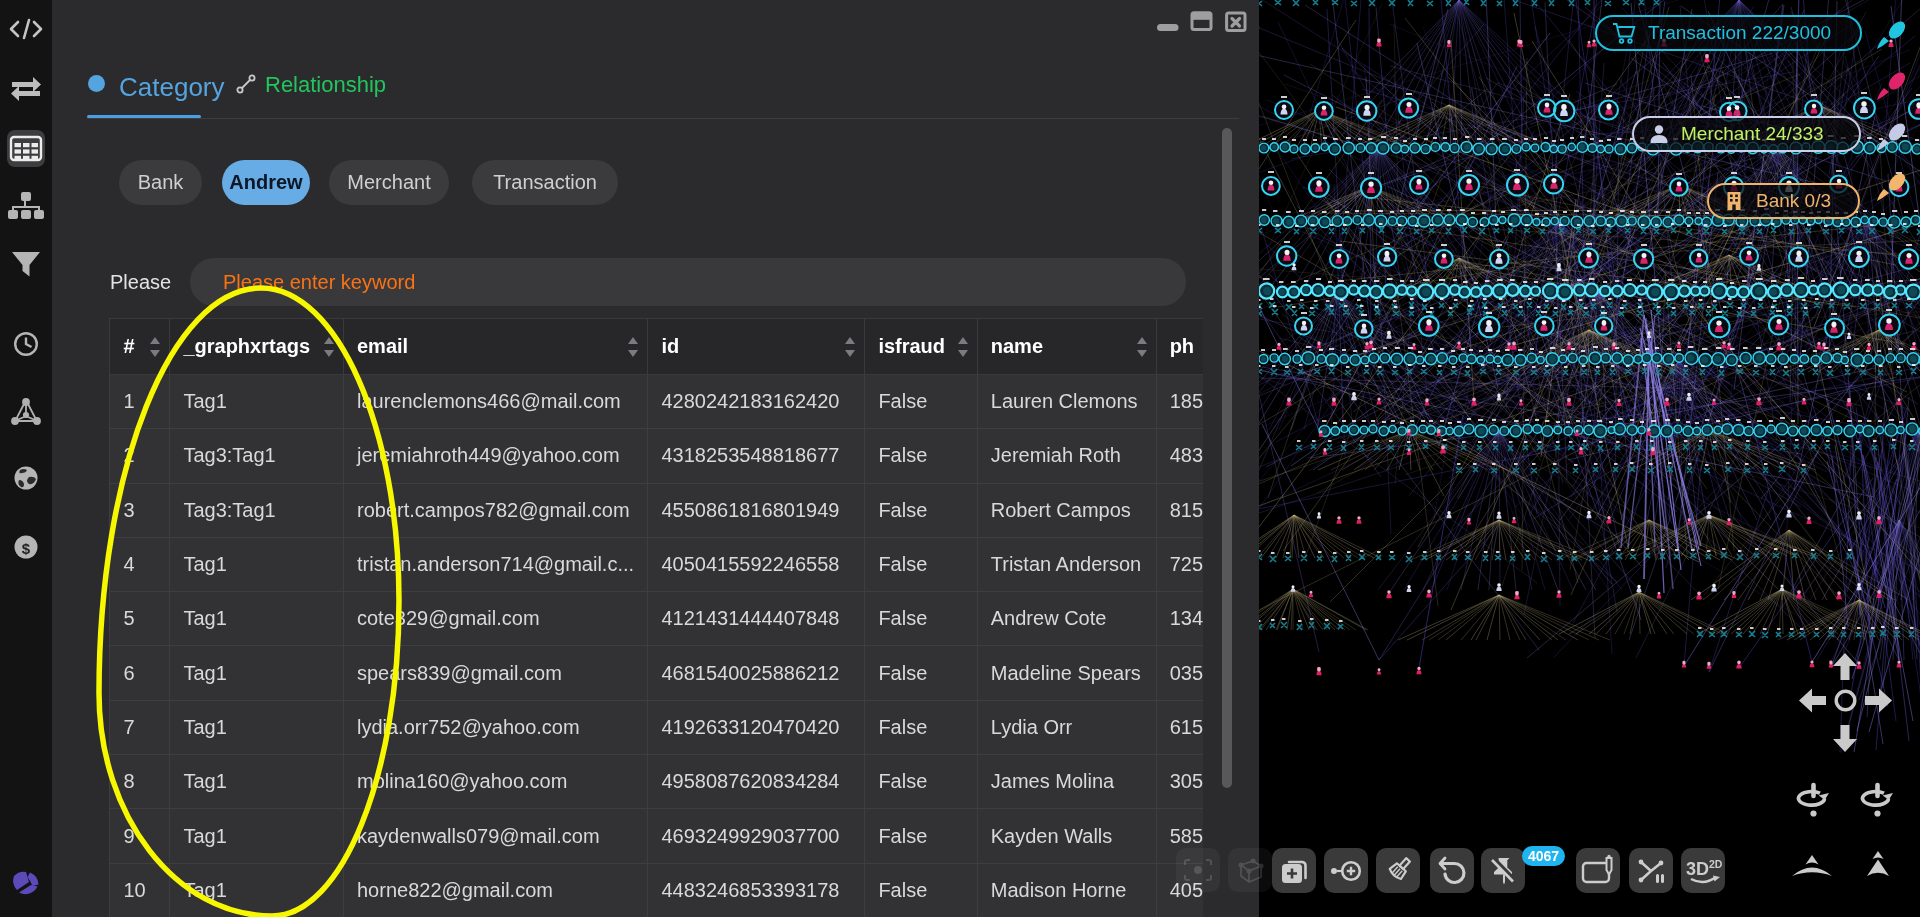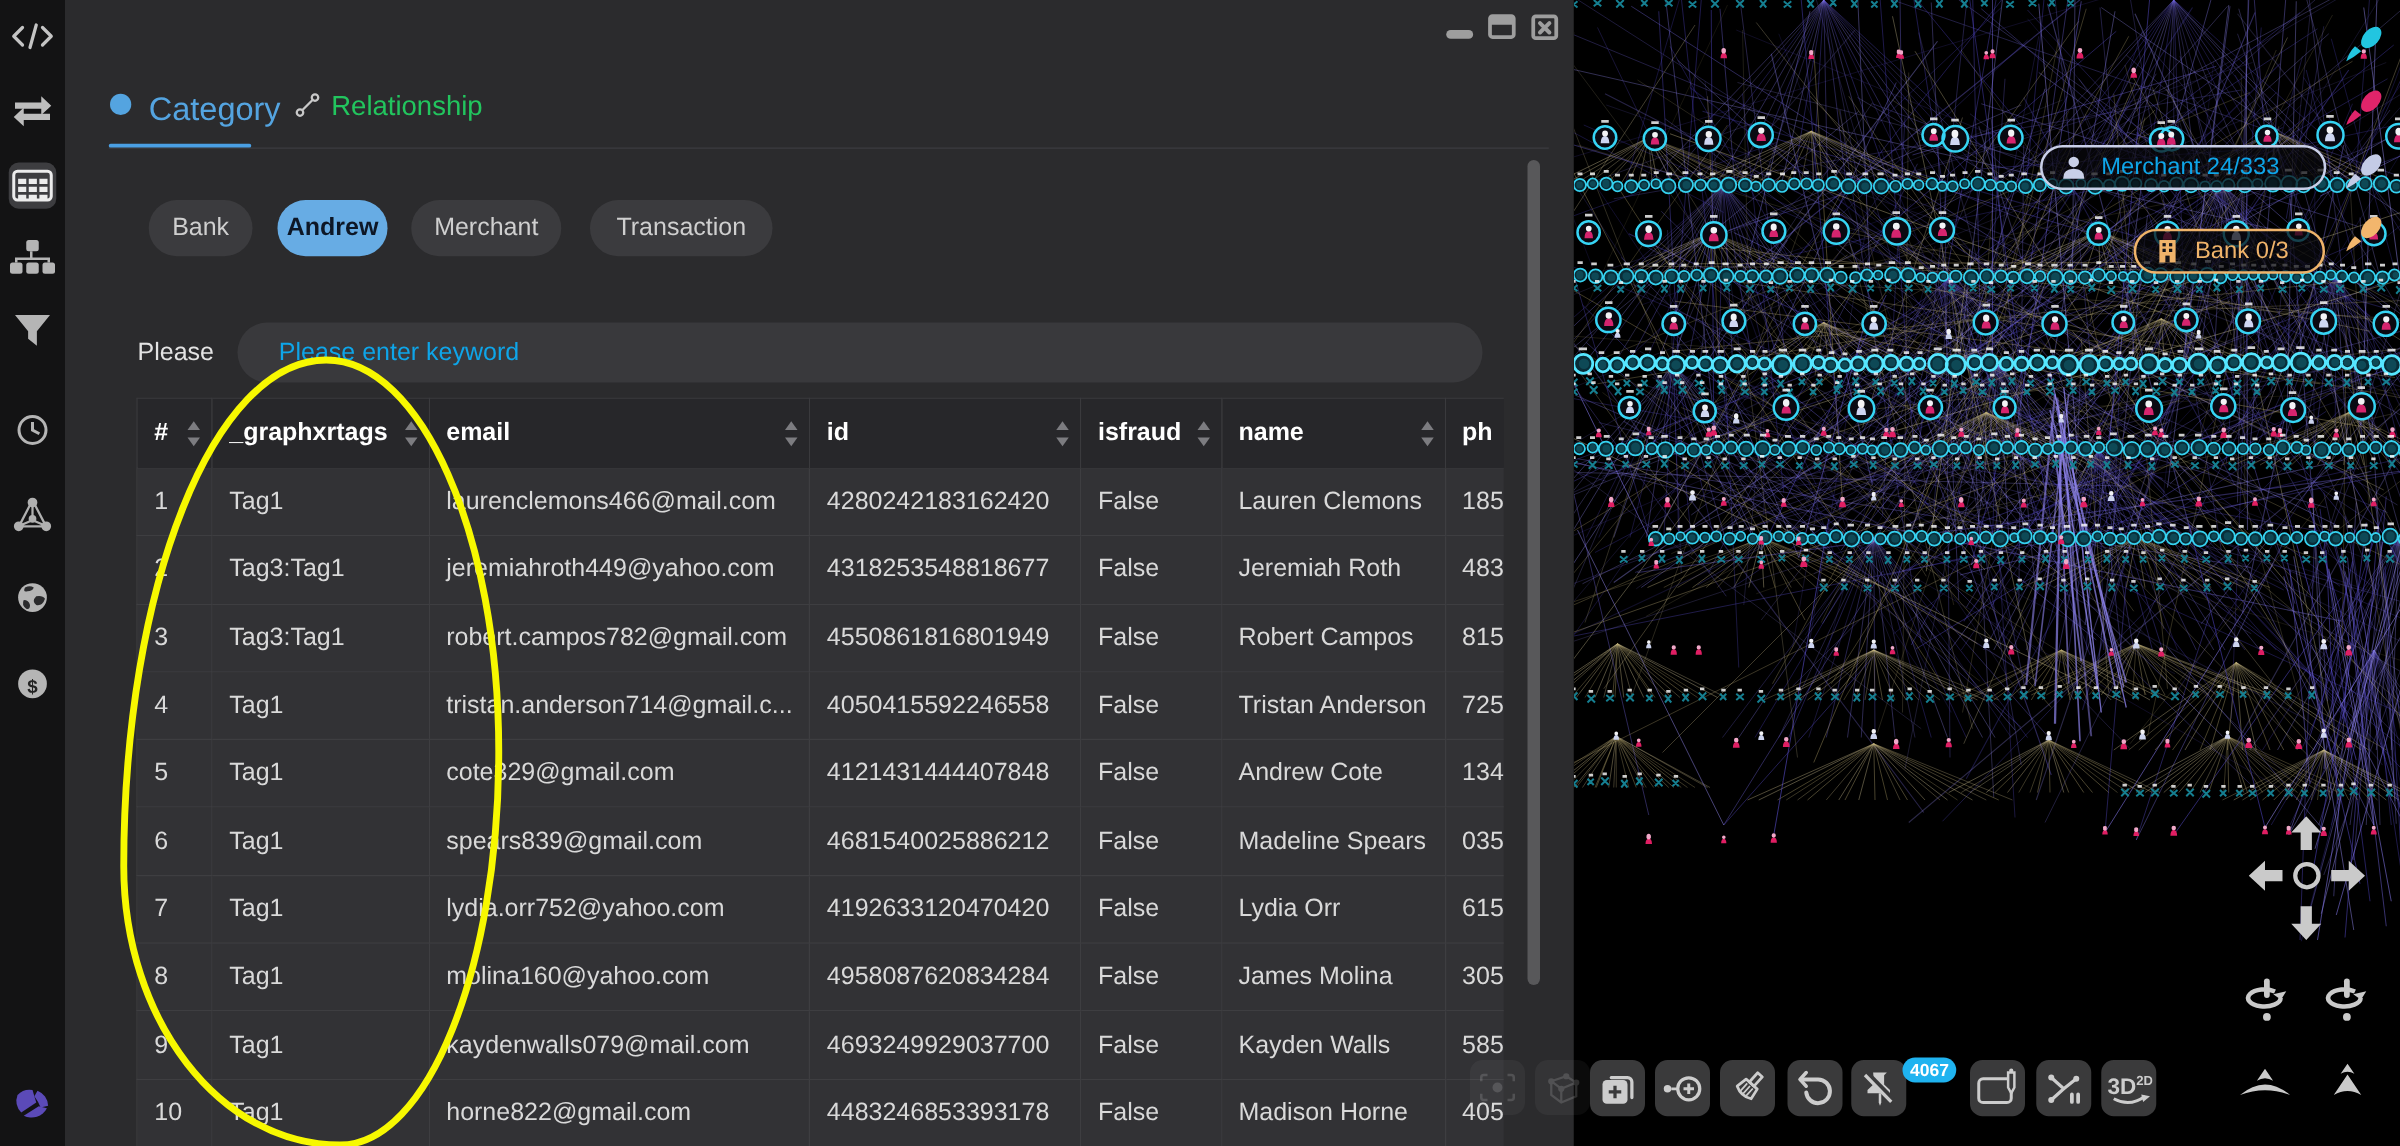--- a/index.html
+++ b/index.html
@@ -11,21 +11,21 @@
 #panel { position:absolute; left:52px; top:0; width:1207px; height:917px; background:#2b2b2d; }
 
 .wc { position:absolute; top:0; }
 
 #tabs { position:absolute; left:35px; top:60px; width:1152px; height:59px; border-bottom:1px solid #3d3d40; }
 #tabline { position:absolute; left:35px; top:115px; width:114px; height:3px; background:#4a9fe3; border-radius:2px;}
 
 .pill { position:absolute; top:160px; height:45px; border-radius:23px; background:#3b3b3e; color:#cfcfcf; font-size:20px; display:flex; align-items:center; justify-content:center; }
 
 #searchlbl { position:absolute; left:58px; top:271px; font-size:20px; color:#e3e3e3; }
-#searchbox { position:absolute; left:138px; top:258px; width:996px; height:48px; border-radius:24px; background:#39393c; color:#0ea5e9; font-size:20px; display:flex; align-items:center; padding-left:33px; }
+#searchbox { position:absolute; left:138px; top:258px; width:996px; height:48px; border-radius:24px; background:#39393c; color:#f97316; font-size:20px; display:flex; align-items:center; padding-left:33px; }
 
 #tbl { position:absolute; left:57.4px; top:318px; width:1093.6px; height:599px; overflow:hidden; font-size:20px; }
 table { border-collapse:collapse; table-layout:fixed; width:1093px; }
 th { background:#27272a; color:#ffffff; font-weight:bold; height:56px; text-align:left; padding:0 0 0 13px; border:1px solid #3a3a3d; position:relative;}
 td { background:#323235; color:#d9d9d9; height:54.3px; padding:0 0 0 13px; border:1px solid #3e3e41; font-weight:normal; white-space:nowrap; overflow:hidden;}
 .sort { position:absolute; right:8px; top:50%; transform:translateY(-50%); width:12px; height:22px; }
 
 #sbar { position:absolute; left:1170px; top:128px; width:10px; height:660px; border-radius:5px; background:#58585a; }
 
 .ghost { position:absolute; width:44px; height:44px; border-radius:10px; background:rgba(255,255,255,0.045); }
@@ -180,21 +180,29 @@
         <path d="M117.4 46.5Q117.5 42.1 120.0 42.1Q122.5 42.1 122.6 46.5ZM187.7 47.1Q187.8 43.2 190.0 43.2Q192.2 43.2 192.3 47.1ZM257.8 46.4Q257.9 42.8 260.0 42.8Q262.1 42.8 262.2 46.4ZM259.8 46.9Q259.9 43.2 262.0 43.2Q264.1 43.2 264.2 46.9ZM327.8 47.3Q327.8 43.5 330.0 43.5Q332.2 43.5 332.2 47.3ZM332.6 46.5Q332.7 42.4 335.0 42.4Q337.3 42.4 337.4 46.5ZM402.2 46.7Q402.3 42.0 405.0 42.0Q407.7 42.0 407.8 46.7ZM629.5 46.9Q629.5 42.6 632.0 42.6Q634.5 42.6 634.5 46.9ZM445.4 62.2Q445.5 57.8 448.0 57.8Q450.5 57.8 450.6 62.2ZM17.6 349.8Q17.7 345.8 20.0 345.8Q22.3 345.8 22.4 349.8ZM57.8 348.2Q57.9 344.6 60.0 344.6Q62.1 344.6 62.2 348.2ZM105.5 349.3Q105.6 345.1 108.0 345.1Q110.4 345.1 110.5 349.3ZM109.2 348.6Q109.3 343.9 112.0 343.9Q114.7 343.9 114.8 348.6ZM152.8 349.7Q152.8 345.9 155.0 345.9Q157.2 345.9 157.2 349.7ZM197.6 348.5Q197.7 344.4 200.0 344.4Q202.3 344.4 202.4 348.5ZM247.5 349.6Q247.6 345.4 250.0 345.4Q252.4 345.4 252.5 349.6ZM252.2 349.7Q252.3 344.9 255.0 344.9Q257.7 344.9 257.8 349.7ZM307.5 349.4Q307.6 345.2 310.0 345.2Q312.4 345.2 312.5 349.4ZM352.7 349.4Q352.8 345.5 355.0 345.5Q357.2 345.5 357.3 349.4ZM417.8 348.0Q417.8 344.2 420.0 344.2Q422.2 344.2 422.2 348.0ZM462.6 348.2Q462.7 344.2 465.0 344.2Q467.3 344.2 467.4 348.2ZM467.5 349.8Q467.6 345.6 470.0 345.6Q472.4 345.6 472.5 349.8ZM517.2 350.3Q517.3 345.6 520.0 345.6Q522.7 345.6 522.8 350.3ZM557.5 349.2Q557.5 344.8 560.0 344.8Q562.5 344.8 562.5 349.2ZM562.7 349.5Q562.8 345.6 565.0 345.6Q567.2 345.6 567.3 349.5ZM607.6 349.9Q607.7 345.9 610.0 345.9Q612.3 345.9 612.4 349.9ZM652.3 349.8Q652.4 345.2 655.0 345.2Q657.6 345.2 657.7 349.8ZM27.4 405.6Q27.5 401.2 30.0 401.2Q32.5 401.2 32.6 405.6ZM72.4 405.7Q72.5 401.3 75.0 401.3Q77.5 401.3 77.6 405.7ZM117.6 404.6Q117.7 400.6 120.0 400.6Q122.3 400.6 122.4 404.6ZM165.7 405.4Q165.8 401.5 168.0 401.5Q170.2 401.5 170.3 405.4ZM212.2 405.7Q212.3 400.9 215.0 400.9Q217.7 400.9 217.8 405.7ZM259.9 405.6Q260.0 402.0 262.0 402.0Q264.0 402.0 264.1 405.6ZM307.4 405.8Q307.5 401.4 310.0 401.4Q312.5 401.4 312.6 405.8ZM357.6 405.9Q357.7 401.9 360.0 401.9Q362.3 401.9 362.4 405.9ZM405.2 405.7Q405.3 400.9 408.0 400.9Q410.7 400.9 410.8 405.7ZM452.8 405.0Q452.8 401.2 455.0 401.2Q457.2 401.2 457.2 405.0ZM497.3 405.2Q497.4 400.6 500.0 400.6Q502.6 400.6 502.7 405.2ZM542.6 404.6Q542.7 400.6 545.0 400.6Q547.3 400.6 547.4 404.6ZM587.4 406.2Q587.5 401.8 590.0 401.8Q592.5 401.8 592.6 406.2ZM637.6 404.9Q637.7 400.9 640.0 400.9Q642.3 400.9 642.4 404.9ZM63.8 454.8Q63.9 451.1 66.0 451.1Q68.1 451.1 68.2 454.8ZM147.8 454.9Q147.8 451.1 150.0 451.1Q152.2 451.1 152.2 454.9ZM181.1 453.6Q181.2 448.8 184.0 448.8Q186.8 448.8 186.9 453.6ZM319.5 454.6Q319.5 450.2 322.0 450.2Q324.5 450.2 324.5 454.6ZM391.4 455.2Q391.5 450.8 394.0 450.8Q396.5 450.8 396.6 455.2ZM77.5 523.7Q77.5 519.4 80.0 519.4Q82.5 519.4 82.5 523.7ZM97.5 523.7Q97.5 519.4 100.0 519.4Q102.5 519.4 102.5 523.7ZM207.8 524.5Q207.9 520.9 210.0 520.9Q212.1 520.9 212.2 524.5ZM252.8 523.3Q252.8 519.5 255.0 519.5Q257.2 519.5 257.2 523.3ZM347.5 523.6Q347.5 519.2 350.0 519.2Q352.5 519.2 352.5 523.6ZM427.9 524.6Q428.0 521.0 430.0 521.0Q432.0 521.0 432.1 524.6ZM467.5 525.2Q467.6 521.0 470.0 521.0Q472.4 521.0 472.5 525.2ZM547.5 524.0Q547.5 519.7 550.0 519.7Q552.5 519.7 552.5 524.0ZM617.2 524.3Q617.3 519.5 620.0 519.5Q622.7 519.5 622.8 524.3ZM49.8 597.3Q49.8 593.5 52.0 593.5Q54.2 593.5 54.2 597.3ZM127.3 598.2Q127.4 593.6 130.0 593.6Q132.6 593.6 132.7 598.2ZM167.3 597.5Q167.4 593.0 170.0 593.0Q172.6 593.0 172.7 597.5ZM255.4 599.2Q255.5 594.8 258.0 594.8Q260.5 594.8 260.6 599.2ZM297.5 597.8Q297.5 593.5 300.0 593.5Q302.5 593.5 302.5 597.8ZM397.8 598.4Q397.8 594.6 400.0 594.6Q402.2 594.6 402.2 598.4ZM437.3 599.4Q437.4 594.8 440.0 594.8Q442.6 594.8 442.7 599.4ZM472.7 598.0Q472.8 594.1 475.0 594.1Q477.2 594.1 477.3 598.0ZM537.2 598.4Q537.3 593.6 540.0 593.6Q542.7 593.6 542.8 598.4ZM577.3 599.2Q577.4 594.6 580.0 594.6Q582.6 594.6 582.7 599.2ZM617.3 598.0Q617.4 593.4 620.0 593.4Q622.6 593.4 622.7 598.0ZM422.8 667.6Q422.9 664.0 425.0 664.0Q427.1 664.0 427.2 667.6ZM447.7 668.8Q447.8 664.9 450.0 664.9Q452.2 664.9 452.3 668.8ZM477.3 668.5Q477.4 664.0 480.0 664.0Q482.6 664.0 482.7 668.5ZM550.6 667.3Q550.7 663.3 553.0 663.3Q555.3 663.3 555.4 667.3ZM569.7 667.6Q569.8 663.8 572.0 663.8Q574.2 663.8 574.3 667.6ZM597.5 668.8Q597.5 664.5 600.0 664.5Q602.5 664.5 602.5 668.8ZM637.6 667.5Q637.7 663.5 640.0 663.5Q642.3 663.5 642.4 667.5ZM57.4 675.2Q57.5 670.8 60.0 670.8Q62.5 670.8 62.6 675.2ZM117.9 674.6Q118.0 671.0 120.0 671.0Q122.0 671.0 122.1 674.6ZM157.5 674.2Q157.5 669.9 160.0 669.9Q162.5 669.9 162.5 674.2ZM670.6 674.1Q670.7 670.1 673.0 670.1Q675.3 670.1 675.4 674.1ZM697.6 674.3Q697.7 670.3 700.0 670.3Q702.3 670.3 702.4 674.3ZM742.9 673.6Q743.0 670.0 745.0 670.0Q747.0 670.0 747.1 673.6ZM59.8 436.8Q59.8 433.0 62.0 433.0Q64.2 433.0 64.2 436.8ZM147.8 435.6Q147.9 431.9 150.0 431.9Q152.1 431.9 152.2 435.6ZM177.8 435.9Q177.9 432.2 180.0 432.2Q182.1 432.2 182.2 435.9ZM315.8 436.0Q315.8 432.2 318.0 432.2Q320.2 432.2 320.2 436.0ZM387.5 435.4Q387.6 431.2 390.0 431.2Q392.4 431.2 392.5 435.4ZM742.4 591.6Q742.5 587.2 745.0 587.2Q747.5 587.2 747.6 591.6ZM757.6 591.6Q757.7 587.5 760.0 587.5Q762.3 587.5 762.4 591.6Z" fill="#e01e63"></path>
         <path d="M118.2 40.6a1.8 1.8 0 1 0 3.5 0a1.8 1.8 0 1 0 -3.5 0M188.4 42.0a1.6 1.6 0 1 0 3.1 0a1.6 1.6 0 1 0 -3.1 0M258.5 41.5a1.5 1.5 0 1 0 2.9 0a1.5 1.5 0 1 0 -2.9 0M260.5 42.0a1.5 1.5 0 1 0 2.9 0a1.5 1.5 0 1 0 -2.9 0M328.5 42.2a1.5 1.5 0 1 0 3.0 0a1.5 1.5 0 1 0 -3.0 0M333.4 41.1a1.6 1.6 0 1 0 3.3 0a1.6 1.6 0 1 0 -3.3 0M403.1 40.4a1.9 1.9 0 1 0 3.8 0a1.9 1.9 0 1 0 -3.8 0M630.3 41.1a1.7 1.7 0 1 0 3.4 0a1.7 1.7 0 1 0 -3.4 0M446.2 56.3a1.8 1.8 0 1 0 3.5 0a1.8 1.8 0 1 0 -3.5 0M18.4 344.4a1.6 1.6 0 1 0 3.3 0a1.6 1.6 0 1 0 -3.3 0M58.5 343.3a1.5 1.5 0 1 0 2.9 0a1.5 1.5 0 1 0 -2.9 0M106.3 343.7a1.7 1.7 0 1 0 3.4 0a1.7 1.7 0 1 0 -3.4 0M110.1 342.3a1.9 1.9 0 1 0 3.8 0a1.9 1.9 0 1 0 -3.8 0M153.5 344.6a1.5 1.5 0 1 0 3.0 0a1.5 1.5 0 1 0 -3.0 0M198.4 343.1a1.6 1.6 0 1 0 3.3 0a1.6 1.6 0 1 0 -3.3 0M248.3 344.0a1.7 1.7 0 1 0 3.4 0a1.7 1.7 0 1 0 -3.4 0M253.1 343.4a1.9 1.9 0 1 0 3.8 0a1.9 1.9 0 1 0 -3.8 0M308.3 343.8a1.7 1.7 0 1 0 3.4 0a1.7 1.7 0 1 0 -3.4 0M353.4 344.3a1.6 1.6 0 1 0 3.1 0a1.6 1.6 0 1 0 -3.1 0M418.5 342.9a1.5 1.5 0 1 0 3.0 0a1.5 1.5 0 1 0 -3.0 0M463.4 342.8a1.6 1.6 0 1 0 3.3 0a1.6 1.6 0 1 0 -3.3 0M468.3 344.2a1.7 1.7 0 1 0 3.4 0a1.7 1.7 0 1 0 -3.4 0M518.1 344.0a1.9 1.9 0 1 0 3.8 0a1.9 1.9 0 1 0 -3.8 0M558.3 343.4a1.7 1.7 0 1 0 3.4 0a1.7 1.7 0 1 0 -3.4 0M563.4 344.4a1.6 1.6 0 1 0 3.1 0a1.6 1.6 0 1 0 -3.1 0M608.4 344.5a1.6 1.6 0 1 0 3.3 0a1.6 1.6 0 1 0 -3.3 0M653.2 343.7a1.8 1.8 0 1 0 3.6 0a1.8 1.8 0 1 0 -3.6 0M28.2 399.7a1.8 1.8 0 1 0 3.5 0a1.8 1.8 0 1 0 -3.5 0M73.2 399.8a1.8 1.8 0 1 0 3.5 0a1.8 1.8 0 1 0 -3.5 0M118.4 399.2a1.6 1.6 0 1 0 3.3 0a1.6 1.6 0 1 0 -3.3 0M166.4 400.3a1.6 1.6 0 1 0 3.1 0a1.6 1.6 0 1 0 -3.1 0M213.1 399.4a1.9 1.9 0 1 0 3.8 0a1.9 1.9 0 1 0 -3.8 0M260.6 400.8a1.4 1.4 0 1 0 2.9 0a1.4 1.4 0 1 0 -2.9 0M308.2 399.9a1.8 1.8 0 1 0 3.5 0a1.8 1.8 0 1 0 -3.5 0M358.4 400.5a1.6 1.6 0 1 0 3.3 0a1.6 1.6 0 1 0 -3.3 0M406.1 399.4a1.9 1.9 0 1 0 3.8 0a1.9 1.9 0 1 0 -3.8 0M453.5 399.9a1.5 1.5 0 1 0 3.0 0a1.5 1.5 0 1 0 -3.0 0M498.2 399.1a1.8 1.8 0 1 0 3.7 0a1.8 1.8 0 1 0 -3.7 0M543.4 399.3a1.6 1.6 0 1 0 3.2 0a1.6 1.6 0 1 0 -3.2 0M588.2 400.3a1.8 1.8 0 1 0 3.5 0a1.8 1.8 0 1 0 -3.5 0M638.4 399.6a1.6 1.6 0 1 0 3.2 0a1.6 1.6 0 1 0 -3.2 0M64.5 449.9a1.5 1.5 0 1 0 2.9 0a1.5 1.5 0 1 0 -2.9 0M148.5 449.8a1.5 1.5 0 1 0 3.0 0a1.5 1.5 0 1 0 -3.0 0M182.1 447.2a1.9 1.9 0 1 0 3.9 0a1.9 1.9 0 1 0 -3.9 0M320.3 448.8a1.7 1.7 0 1 0 3.4 0a1.7 1.7 0 1 0 -3.4 0M392.2 449.3a1.8 1.8 0 1 0 3.5 0a1.8 1.8 0 1 0 -3.5 0M78.3 517.9a1.7 1.7 0 1 0 3.4 0a1.7 1.7 0 1 0 -3.4 0M98.3 517.9a1.7 1.7 0 1 0 3.4 0a1.7 1.7 0 1 0 -3.4 0M208.5 519.6a1.5 1.5 0 1 0 2.9 0a1.5 1.5 0 1 0 -2.9 0M253.5 518.2a1.5 1.5 0 1 0 3.0 0a1.5 1.5 0 1 0 -3.0 0M348.3 517.8a1.7 1.7 0 1 0 3.4 0a1.7 1.7 0 1 0 -3.4 0M428.6 519.8a1.4 1.4 0 1 0 2.9 0a1.4 1.4 0 1 0 -2.9 0M468.3 519.6a1.7 1.7 0 1 0 3.4 0a1.7 1.7 0 1 0 -3.4 0M548.3 518.2a1.7 1.7 0 1 0 3.4 0a1.7 1.7 0 1 0 -3.4 0M618.1 518.0a1.9 1.9 0 1 0 3.8 0a1.9 1.9 0 1 0 -3.8 0M50.5 592.2a1.5 1.5 0 1 0 3.0 0a1.5 1.5 0 1 0 -3.0 0M128.2 592.1a1.8 1.8 0 1 0 3.6 0a1.8 1.8 0 1 0 -3.6 0M168.2 591.4a1.8 1.8 0 1 0 3.6 0a1.8 1.8 0 1 0 -3.6 0M256.2 593.3a1.8 1.8 0 1 0 3.5 0a1.8 1.8 0 1 0 -3.5 0M298.3 592.0a1.7 1.7 0 1 0 3.4 0a1.7 1.7 0 1 0 -3.4 0M398.5 593.3a1.5 1.5 0 1 0 3.0 0a1.5 1.5 0 1 0 -3.0 0M438.2 593.3a1.8 1.8 0 1 0 3.7 0a1.8 1.8 0 1 0 -3.7 0M473.4 592.9a1.6 1.6 0 1 0 3.1 0a1.6 1.6 0 1 0 -3.1 0M538.1 592.1a1.9 1.9 0 1 0 3.8 0a1.9 1.9 0 1 0 -3.8 0M578.2 593.1a1.8 1.8 0 1 0 3.7 0a1.8 1.8 0 1 0 -3.7 0M618.2 591.9a1.8 1.8 0 1 0 3.7 0a1.8 1.8 0 1 0 -3.7 0M423.5 662.7a1.5 1.5 0 1 0 2.9 0a1.5 1.5 0 1 0 -2.9 0M448.4 663.7a1.6 1.6 0 1 0 3.1 0a1.6 1.6 0 1 0 -3.1 0M478.2 662.4a1.8 1.8 0 1 0 3.6 0a1.8 1.8 0 1 0 -3.6 0M551.4 662.0a1.6 1.6 0 1 0 3.2 0a1.6 1.6 0 1 0 -3.2 0M570.4 662.5a1.6 1.6 0 1 0 3.1 0a1.6 1.6 0 1 0 -3.1 0M598.3 663.0a1.7 1.7 0 1 0 3.4 0a1.7 1.7 0 1 0 -3.4 0M638.4 662.2a1.6 1.6 0 1 0 3.2 0a1.6 1.6 0 1 0 -3.2 0M58.2 669.3a1.8 1.8 0 1 0 3.5 0a1.8 1.8 0 1 0 -3.5 0M118.6 669.8a1.4 1.4 0 1 0 2.9 0a1.4 1.4 0 1 0 -2.9 0M158.3 668.4a1.7 1.7 0 1 0 3.4 0a1.7 1.7 0 1 0 -3.4 0M671.4 668.8a1.6 1.6 0 1 0 3.2 0a1.6 1.6 0 1 0 -3.2 0M698.4 669.0a1.6 1.6 0 1 0 3.2 0a1.6 1.6 0 1 0 -3.2 0M743.6 668.8a1.4 1.4 0 1 0 2.9 0a1.4 1.4 0 1 0 -2.9 0M60.5 431.7a1.5 1.5 0 1 0 3.0 0a1.5 1.5 0 1 0 -3.0 0M148.5 430.7a1.5 1.5 0 1 0 2.9 0a1.5 1.5 0 1 0 -2.9 0M178.5 431.0a1.5 1.5 0 1 0 2.9 0a1.5 1.5 0 1 0 -2.9 0M316.5 430.9a1.5 1.5 0 1 0 3.0 0a1.5 1.5 0 1 0 -3.0 0M388.3 429.8a1.7 1.7 0 1 0 3.4 0a1.7 1.7 0 1 0 -3.4 0M743.2 585.7a1.8 1.8 0 1 0 3.5 0a1.8 1.8 0 1 0 -3.5 0M758.4 586.2a1.6 1.6 0 1 0 3.3 0a1.6 1.6 0 1 0 -3.3 0" fill="#f0a8c8"></path>
         <path d="M32.6 270.2Q32.7 266.2 35.0 266.2Q37.3 266.2 37.4 270.2ZM297.4 271.2Q297.5 266.8 300.0 266.8Q302.5 266.8 302.6 271.2ZM497.8 270.8Q497.9 267.1 500.0 267.1Q502.1 267.1 502.2 270.8ZM127.4 338.8Q127.5 334.4 130.0 334.4Q132.5 334.4 132.6 338.8ZM387.8 338.0Q387.9 334.4 390.0 334.4Q392.1 334.4 392.2 338.0ZM587.8 339.0Q587.8 335.2 590.0 335.2Q592.2 335.2 592.2 339.0ZM92.2 400.3Q92.3 395.6 95.0 395.6Q97.7 395.6 97.8 400.3ZM237.8 400.4Q237.9 396.8 240.0 396.8Q242.1 396.8 242.2 400.4ZM427.3 400.7Q427.4 396.2 430.0 396.2Q432.6 396.2 432.7 400.7ZM607.8 399.7Q607.8 395.9 610.0 395.9Q612.2 395.9 612.2 399.7ZM57.9 518.5Q58.0 514.9 60.0 514.9Q62.0 514.9 62.1 518.5ZM187.5 518.3Q187.6 514.1 190.0 514.1Q192.4 514.1 192.5 518.3ZM237.5 518.8Q237.6 514.6 240.0 514.6Q242.4 514.6 242.5 518.8ZM327.5 518.3Q327.5 514.0 330.0 514.0Q332.5 514.0 332.5 518.3ZM447.3 518.8Q447.4 514.2 450.0 514.2Q452.6 514.2 452.7 518.8ZM527.3 517.6Q527.4 513.1 530.0 513.1Q532.6 513.1 532.7 517.6ZM597.2 519.4Q597.3 514.6 600.0 514.6Q602.7 514.6 602.8 519.4ZM31.8 591.8Q31.8 588.0 34.0 588.0Q36.2 588.0 36.2 591.8ZM147.6 592.0Q147.7 587.9 150.0 587.9Q152.3 587.9 152.4 592.0ZM237.3 591.1Q237.4 586.6 240.0 586.6Q242.6 586.6 242.7 591.1ZM377.5 592.1Q377.6 587.9 380.0 587.9Q382.4 587.9 382.5 592.1ZM452.3 591.6Q452.4 587.0 455.0 587.0Q457.6 587.0 457.7 591.6ZM520.8 591.0Q520.8 587.2 523.0 587.2Q525.2 587.2 525.2 591.0ZM597.5 590.2Q597.6 586.0 600.0 586.0Q602.4 586.0 602.5 590.2Z" fill="#ccd3ee"></path>
         <path d="M33.4 264.8a1.6 1.6 0 1 0 3.3 0a1.6 1.6 0 1 0 -3.3 0M298.2 265.3a1.8 1.8 0 1 0 3.5 0a1.8 1.8 0 1 0 -3.5 0M498.5 265.9a1.5 1.5 0 1 0 2.9 0a1.5 1.5 0 1 0 -2.9 0M128.2 332.9a1.8 1.8 0 1 0 3.5 0a1.8 1.8 0 1 0 -3.5 0M388.5 333.1a1.5 1.5 0 1 0 2.9 0a1.5 1.5 0 1 0 -2.9 0M588.5 333.9a1.5 1.5 0 1 0 3.0 0a1.5 1.5 0 1 0 -3.0 0M93.1 394.0a1.9 1.9 0 1 0 3.8 0a1.9 1.9 0 1 0 -3.8 0M238.5 395.5a1.5 1.5 0 1 0 2.9 0a1.5 1.5 0 1 0 -2.9 0M428.2 394.6a1.8 1.8 0 1 0 3.6 0a1.8 1.8 0 1 0 -3.6 0M608.5 394.6a1.5 1.5 0 1 0 3.0 0a1.5 1.5 0 1 0 -3.0 0M58.6 513.7a1.4 1.4 0 1 0 2.9 0a1.4 1.4 0 1 0 -2.9 0M188.3 512.7a1.7 1.7 0 1 0 3.4 0a1.7 1.7 0 1 0 -3.4 0M238.3 513.2a1.7 1.7 0 1 0 3.4 0a1.7 1.7 0 1 0 -3.4 0M328.3 512.5a1.7 1.7 0 1 0 3.4 0a1.7 1.7 0 1 0 -3.4 0M448.2 512.7a1.8 1.8 0 1 0 3.6 0a1.8 1.8 0 1 0 -3.6 0M528.2 511.5a1.8 1.8 0 1 0 3.6 0a1.8 1.8 0 1 0 -3.6 0M598.1 513.1a1.9 1.9 0 1 0 3.8 0a1.9 1.9 0 1 0 -3.8 0M32.5 586.7a1.5 1.5 0 1 0 3.0 0a1.5 1.5 0 1 0 -3.0 0M148.4 586.6a1.6 1.6 0 1 0 3.3 0a1.6 1.6 0 1 0 -3.3 0M238.2 585.0a1.8 1.8 0 1 0 3.6 0a1.8 1.8 0 1 0 -3.6 0M378.3 586.5a1.7 1.7 0 1 0 3.4 0a1.7 1.7 0 1 0 -3.4 0M453.2 585.5a1.8 1.8 0 1 0 3.7 0a1.8 1.8 0 1 0 -3.7 0M521.5 585.9a1.5 1.5 0 1 0 3.0 0a1.5 1.5 0 1 0 -3.0 0M598.3 584.6a1.7 1.7 0 1 0 3.4 0a1.7 1.7 0 1 0 -3.4 0" fill="#f2f2f5"></path>
         <path d="M61.6 115.5Q61.7 109.7 65.0 109.7Q68.3 109.7 68.4 115.5ZM146.3 112.8Q146.4 106.5 150.0 106.5Q153.6 106.5 153.7 112.8ZM284.6 112.5Q284.7 106.8 288.0 106.8Q291.3 106.8 291.4 112.5ZM346.3 114.7Q346.5 108.6 350.0 108.6Q353.5 108.6 353.7 114.7ZM466.5 116.6Q466.6 110.6 470.0 110.6Q473.4 110.6 473.5 116.6ZM474.4 115.7Q474.5 109.6 478.0 109.6Q481.5 109.6 481.6 115.7ZM551.7 113.4Q551.8 107.9 555.0 107.9Q558.2 107.9 558.3 113.4ZM656.2 113.8Q656.4 107.5 660.0 107.5Q663.6 107.5 663.8 113.8ZM8.6 190.5Q8.7 184.7 12.0 184.7Q15.3 184.7 15.4 190.5ZM56.2 191.8Q56.4 185.5 60.0 185.5Q63.6 185.5 63.8 191.8ZM108.1 192.9Q108.2 186.4 112.0 186.4Q115.8 186.4 115.9 192.9ZM156.5 189.6Q156.6 183.7 160.0 183.7Q163.4 183.7 163.5 189.6ZM206.2 189.9Q206.3 183.4 210.0 183.4Q213.7 183.4 213.8 189.9ZM254.0 190.1Q254.1 183.2 258.0 183.2Q261.9 183.2 262.0 190.1ZM291.3 188.8Q291.4 182.5 295.0 182.5Q298.6 182.5 298.7 188.8ZM416.6 191.5Q416.7 185.8 420.0 185.8Q423.3 185.8 423.4 191.5ZM471.3 191.8Q471.4 185.5 475.0 185.5Q478.6 185.5 478.7 191.8ZM576.7 188.4Q576.8 182.8 580.0 182.8Q583.2 182.8 583.3 188.4ZM636.5 191.6Q636.6 185.6 640.0 185.6Q643.4 185.6 643.5 191.6ZM24.3 260.8Q24.4 254.5 28.0 254.5Q31.6 254.5 31.7 260.8ZM76.5 263.6Q76.7 257.7 80.0 257.7Q83.3 257.7 83.5 263.6ZM181.6 263.5Q181.7 257.7 185.0 257.7Q188.3 257.7 188.4 263.5ZM326.3 262.7Q326.5 256.6 330.0 256.6Q333.5 256.6 333.7 262.7ZM381.3 263.8Q381.4 257.5 385.0 257.5Q388.6 257.5 388.7 263.8ZM436.7 262.4Q436.8 256.8 440.0 256.8Q443.2 256.8 443.3 262.4ZM486.5 260.6Q486.7 254.7 490.0 254.7Q493.3 254.7 493.5 260.6ZM646.3 263.8Q646.4 257.5 650.0 257.5Q653.6 257.5 653.7 263.8ZM166.2 330.8Q166.4 324.5 170.0 324.5Q173.6 324.5 173.8 330.8ZM281.4 330.7Q281.5 324.6 285.0 324.6Q288.5 324.6 288.6 330.7ZM341.7 330.5Q341.8 324.8 345.0 324.8Q348.2 324.8 348.3 330.5ZM456.0 332.0Q456.2 325.3 460.0 325.3Q463.8 325.3 464.0 332.0ZM516.3 329.8Q516.4 323.5 520.0 323.5Q523.6 323.5 523.7 329.8ZM571.3 332.7Q571.5 326.6 575.0 326.6Q578.5 326.6 578.7 332.7ZM626.0 330.0Q626.1 323.3 630.0 323.3Q633.9 323.3 634.0 330.0Z" fill="#d6246e"></path>
         <path d="M62.7 107.8a2.3 2.3 0 1 0 4.6 0a2.3 2.3 0 1 0 -4.6 0M147.5 104.4a2.5 2.5 0 1 0 5.0 0a2.5 2.5 0 1 0 -5.0 0M285.7 104.9a2.3 2.3 0 1 0 4.6 0a2.3 2.3 0 1 0 -4.6 0M347.5 106.5a2.5 2.5 0 1 0 4.9 0a2.5 2.5 0 1 0 -4.9 0M467.6 108.7a2.4 2.4 0 1 0 4.8 0a2.4 2.4 0 1 0 -4.8 0M475.6 107.6a2.4 2.4 0 1 0 4.8 0a2.4 2.4 0 1 0 -4.8 0M552.8 106.0a2.2 2.2 0 1 0 4.4 0a2.2 2.2 0 1 0 -4.4 0M657.4 105.3a2.6 2.6 0 1 0 5.1 0a2.6 2.6 0 1 0 -5.1 0M9.7 182.8a2.3 2.3 0 1 0 4.6 0a2.3 2.3 0 1 0 -4.6 0M57.4 183.3a2.6 2.6 0 1 0 5.1 0a2.6 2.6 0 1 0 -5.1 0M109.4 184.2a2.6 2.6 0 1 0 5.3 0a2.6 2.6 0 1 0 -5.3 0M157.6 181.7a2.4 2.4 0 1 0 4.7 0a2.4 2.4 0 1 0 -4.7 0M207.4 181.2a2.6 2.6 0 1 0 5.2 0a2.6 2.6 0 1 0 -5.2 0M255.3 181.0a2.7 2.7 0 1 0 5.5 0a2.7 2.7 0 1 0 -5.5 0M292.5 180.4a2.5 2.5 0 1 0 5.0 0a2.5 2.5 0 1 0 -5.0 0M417.7 183.9a2.3 2.3 0 1 0 4.6 0a2.3 2.3 0 1 0 -4.6 0M472.5 183.4a2.5 2.5 0 1 0 5.1 0a2.5 2.5 0 1 0 -5.1 0M577.8 181.0a2.2 2.2 0 1 0 4.5 0a2.2 2.2 0 1 0 -4.5 0M637.6 183.7a2.4 2.4 0 1 0 4.8 0a2.4 2.4 0 1 0 -4.8 0M25.5 252.4a2.5 2.5 0 1 0 5.1 0a2.5 2.5 0 1 0 -5.1 0M77.7 255.8a2.3 2.3 0 1 0 4.7 0a2.3 2.3 0 1 0 -4.7 0M182.7 255.8a2.3 2.3 0 1 0 4.6 0a2.3 2.3 0 1 0 -4.6 0M327.5 254.5a2.5 2.5 0 1 0 4.9 0a2.5 2.5 0 1 0 -4.9 0M382.5 255.4a2.5 2.5 0 1 0 5.0 0a2.5 2.5 0 1 0 -5.0 0M437.8 255.0a2.2 2.2 0 1 0 4.5 0a2.2 2.2 0 1 0 -4.5 0M487.7 252.8a2.3 2.3 0 1 0 4.7 0a2.3 2.3 0 1 0 -4.7 0M647.5 255.4a2.5 2.5 0 1 0 5.0 0a2.5 2.5 0 1 0 -5.0 0M167.4 322.3a2.6 2.6 0 1 0 5.1 0a2.6 2.6 0 1 0 -5.1 0M282.6 322.6a2.4 2.4 0 1 0 4.8 0a2.4 2.4 0 1 0 -4.8 0M342.7 322.9a2.3 2.3 0 1 0 4.5 0a2.3 2.3 0 1 0 -4.5 0M457.3 323.1a2.7 2.7 0 1 0 5.4 0a2.7 2.7 0 1 0 -5.4 0M517.5 321.4a2.5 2.5 0 1 0 5.0 0a2.5 2.5 0 1 0 -5.0 0M572.5 324.5a2.5 2.5 0 1 0 4.9 0a2.5 2.5 0 1 0 -4.9 0M627.3 321.0a2.7 2.7 0 1 0 5.4 0a2.7 2.7 0 1 0 -5.4 0" fill="#f2f2f5"></path>
         <path d="M21.5 114.6Q21.7 108.7 25.0 108.7Q28.3 108.7 28.5 114.6ZM104.3 115.8Q104.4 109.5 108.0 109.5Q111.6 109.5 111.7 115.8ZM301.1 116.0Q301.2 109.3 305.0 109.3Q308.8 109.3 308.9 116.0ZM601.0 113.0Q601.1 106.3 605.0 106.3Q608.9 106.3 609.0 113.0ZM526.2 191.9Q526.3 185.4 530.0 185.4Q533.7 185.4 533.8 191.9ZM124.5 261.6Q124.6 255.7 128.0 255.7Q131.4 255.7 131.5 261.6ZM236.4 263.7Q236.5 257.6 240.0 257.6Q243.5 257.6 243.6 263.7ZM536.3 261.7Q536.5 255.6 540.0 255.6Q543.5 255.6 543.7 261.7ZM596.2 261.9Q596.3 255.4 600.0 255.4Q603.7 255.4 603.8 261.9ZM41.7 330.4Q41.8 324.9 45.0 324.9Q48.2 324.9 48.3 330.4ZM101.6 333.5Q101.7 327.8 105.0 327.8Q108.3 327.8 108.4 333.5ZM226.1 332.0Q226.2 325.3 230.0 325.3Q233.8 325.3 233.9 332.0Z" fill="#cfd6f2"></path>
         <path d="M22.7 106.8a2.3 2.3 0 1 0 4.7 0a2.3 2.3 0 1 0 -4.7 0M105.5 107.4a2.5 2.5 0 1 0 5.1 0a2.5 2.5 0 1 0 -5.1 0M302.3 107.1a2.7 2.7 0 1 0 5.3 0a2.7 2.7 0 1 0 -5.3 0M602.3 104.0a2.7 2.7 0 1 0 5.4 0a2.7 2.7 0 1 0 -5.4 0M527.4 183.2a2.6 2.6 0 1 0 5.2 0a2.6 2.6 0 1 0 -5.2 0M125.6 253.7a2.4 2.4 0 1 0 4.7 0a2.4 2.4 0 1 0 -4.7 0M237.6 255.6a2.4 2.4 0 1 0 4.8 0a2.4 2.4 0 1 0 -4.8 0M537.5 253.5a2.5 2.5 0 1 0 4.9 0a2.5 2.5 0 1 0 -4.9 0M597.4 253.3a2.6 2.6 0 1 0 5.2 0a2.6 2.6 0 1 0 -5.2 0M42.8 323.0a2.2 2.2 0 1 0 4.4 0a2.2 2.2 0 1 0 -4.4 0M102.7 325.9a2.3 2.3 0 1 0 4.6 0a2.3 2.3 0 1 0 -4.6 0M227.3 323.1a2.7 2.7 0 1 0 5.3 0a2.7 2.7 0 1 0 -5.3 0" fill="#f2f2f5"></path>
         <path d="M-2 -2h3.5M17 -4h3.5M35 -3h3.5M55 -3h3.5M74 -4h3.5M93 -2h3.5M111 -3h3.5M131 -3h3.5M150 -3h3.5M169 -2h3.5M188 -3h3.5M206 -4h3.5M223 -3h3.5M239 -3h3.5M255 -3h3.5M274 -3h3.5M290 -3h3.5M311 -3h3.5M327 -4h3.5M347 -2h3.5M365 -3h3.5M381 -4h3.5M396 -4h3.5M22 97h6M62 98h6M105 97h6M147 94h6M285 95h6M302 96h6M347 96h6M467 98h6M475 97h6M552 95h6M602 93h6M657 95h6M3 139h4M13 139h4M24 137h4M33 140h4M44 140h4M54 140h4M64 138h4M74 139h4.667969162405916M87 138h4.737527108774466M99 139h4M109 139h4.314013899127998M122 137h4.968398787201488M135 138h4.1320955459412705M144 141h4M154 139h4M165 139h4M174 138h4M184 138h4M194 139h4M206 137h4.505178595770561M218 139h4.663017039239977M231 139h4.552011151554067M243 139h4.919289671001812M255 140h4M265 139h4M274 139h4M285 138h4M293 141h4M301 140h4M311 138h4M321 137h4.390932472477866M331 139h4M340 141h4M348 140h4M358 139h4.541509081438272M371 139h4M381 138h4M392 139h4.868253147522535M404 139h4M414 139h5.125521475044042M426 139h4M437 137h4.7244004929395675M448 138h4M460 138h4M470 140h4M480 137h4.064565911864185M492 137h4.789051116284169M503 140h4M512 140h4M522 139h4M534 137h4.904361304479659M545 138h4M556 136h5.336564236892651M569 136h5.447640280722682M582 138h4.8016579166618865M595 136h5.217282281564296M608 138h4.668771599362085M620 139h4M631 138h4.205470241854224M643 136h5.23676947428328M656 140h4.130596033261441M9 172h6M57 173h6M109 173h6M157 171h6M207 171h6M255 170h6M292 170h6M417 174h6M472 173h6M527 173h6M577 171h6M637 173h6M3 210h4.222694774238471M14 211h4.46320434819607M27 212h4.655085173905809M40 211h4.9041489141070125M52 211h4.067536960950092M63 212h4.597409935908182M76 211h4.40018274081844M86 212h4M96 211h4M108 210h4.719625362409266M119 211h4.887826031179557M131 212h4M141 211h4M152 211h4M163 210h5.006899701460421M177 210h4.706673124849496M188 210h4.391221589457958M201 210h4.817160641264879M212 213h4M223 213h4M233 211h4M242 212h4M252 210h5.174856283131893M265 210h4.615370362997311M276 214h4M285 213h4M294 212h4M304 212h4M315 211h4.92080440629948M328 211h4.416093787061525M340 212h4M350 213h4M361 211h4.639472539345601M371 212h4M382 212h5.082622577825507M395 212h4.208566283046332M407 212h4.001585422190322M418 210h4M428 213h4M437 213h4M446 213h4M456 210h5.021309067973542M468 210h4.602919728877053M481 210h4.885436320474354M494 211h4.099193499216492M505 209h4.813528139999335M516 213h4M525 211h4M534 212h4M542 212h4M550 213h4M558 212h4M567 212h4M576 213h4M585 213h4M595 212h4M604 211h4M613 212h4M622 214h4M633 211h5.097729125926521M645 212h4M655 211h4M-2 225h3.5M17 225h3.5M36 226h3.5M52 225h3.5M71 225h3.5M84 225h3.5M102 225h3.5M120 224h3.5M139 225h3.5M156 226h3.5M171 225h3.5M188 225h3.5M204 224h3.5M221 225h3.5M236 225h3.5M250 224h3.5M266 225h3.5M282 225h3.5M300 225h3.5M318 225h3.5M332 226h3.5M348 225h3.5M367 225h3.5M382 225h3.5M396 225h3.5M412 224h3.5M428 226h3.5M445 225h3.5M464 226h3.5M481 225h3.5M499 225h3.5M512 224h3.5M530 225h3.5M548 225h3.5M565 226h3.5M581 224h3.5M598 225h3.5M611 225h3.5M630 225h3.5M644 224h3.5M659 226h3.5M25 242h6M77 245h6M125 244h6M182 245h6M237 245h6M327 244h6M382 245h6M437 245h6M487 243h6M537 243h6M597 242h6M647 245h6M4 279h6.597905786826443M20 282h4.404317467672142M32 282h4.692857082239894M45 281h4.241009080074603M57 279h4.98124294015466M69 282h4M79 281h5.9335657905382835M93 281h4M103 281h4.525659330244254M115 281h5.083889186571772M128 279h5.5667804575391155M141 281h4M151 281h4M164 280h6.613707004790051M180 280h6.021525282529842M194 280h4M204 282h4.533822132924768M215 283h4M226 281h4.494854544218164M238 280h5.735962709666094M251 280h4.758803097349063M264 282h4.269269547262214M275 282h4M288 279h6.403795952697807M303 280h6.594030012414315M318 280h4.583039107470095M330 279h5.464077855303049M344 282h4.138927987846888M356 281h4.345744137263231M368 280h4.967260234903896M381 281h4M393 280h6.667146459599036M409 280h6.421232303125964M423 281h4.518625567786301M434 282h4M444 282h4M457 279h6.333717278243631M471 283h4.161227281494668M483 281h4.627121348119329M497 279h6.740346744227617M512 281h5.408755471319853M526 280h4.881694451603613M539 278h6.104331576859892M552 281h4M563 279h5.5589360580098415M578 278h6.643541155668749M594 280h4.177543988980587M606 280h4.697296581660538M617 281h4M628 281h5.432765095024846M640 281h4M651 280h6.421761357520492M-2 300h3.5M11 299h3.5M28 301h3.5M41 300h3.5M55 301h3.5M67 301h3.5M81 300h3.5M98 300h3.5M116 301h3.5M134 301h3.5M151 299h3.5M164 301h3.5M181 299h3.5M195 300h3.5M211 301h3.5M224 299h3.5M240 299h3.5M255 301h3.5M269 299h3.5M286 301h3.5M303 301h3.5M320 300h3.5M333 300h3.5M349 299h3.5M364 301h3.5M379 300h3.5M394 300h3.5M408 300h3.5M425 301h3.5M440 300h3.5M454 301h3.5M469 299h3.5M483 300h3.5M500 300h3.5M514 301h3.5M529 301h3.5M543 300h3.5M556 299h3.5M571 300h3.5M586 300h3.5M602 300h3.5M617 300h3.5M634 300h3.5M648 299h3.5M-2 307h3.5M14 306h3.5M33 307h3.5M51 308h3.5M71 306h3.5M85 306h3.5M101 306h3.5M116 307h3.5M135 307h3.5M151 308h3.5M171 308h3.5M190 308h3.5M209 306h3.5M225 308h3.5M243 307h3.5M260 307h3.5M278 307h3.5M295 308h3.5M310 307h3.5M325 308h3.5M342 307h3.5M361 308h3.5M379 307h3.5M398 307h3.5M413 308h3.5M431 307h3.5M448 307h3.5M464 307h3.5M479 308h3.5M493 308h3.5M512 307h3.5M528 307h3.5M545 308h3.5M42 313h6M102 315h6M167 312h6M227 313h6M282 312h6M342 313h6M457 312h6M517 311h6M572 314h6M627 310h6M2 350h4M13 350h4M24 349h4.726407463498578M36 351h4M47 347h5.342493348022006M60 350h4M70 349h5.257259367358365M83 350h4M94 351h4.203189294424421M104 351h4M113 349h4M124 348h4M136 348h4.774234809275876M149 348h5.08174212026425M159 352h4M169 349h4.77116048072511M181 349h4.190442767034214M192 351h4M202 349h4M210 350h4M220 351h4M229 350h4M237 351h4M246 350h4.620552854526732M259 350h4.458935348848744M271 349h4M280 352h4M291 348h5.293579601676235M302 350h4M312 349h4M322 351h4M334 347h5.008306932642426M345 349h4M356 348h4.229956939948206M367 351h4.170937694949547M377 350h4M386 349h4M396 348h4M408 349h4.484840487013289M418 350h4M429 347h5.4509972294596984M443 349h5.472540733772884M457 348h5.381200642695719M471 349h4.619314561239181M484 348h4.6117901577465314M497 348h5.1635043933548985M510 349h4M522 349h4.2966070518034964M533 350h4M543 351h4M554 351h4M565 348h4.397322062628194M576 349h4M584 352h4M595 349h5.343041842332527M607 351h4M618 351h4.110531292827139M629 349h4M640 349h4M651 349h5.229232967356344M664 350h4.593314532333659M-2 366h3.5M13 366h3.5M26 367h3.5M40 365h3.5M56 365h3.5M71 365h3.5M87 367h3.5M106 366h3.5M119 367h3.5M134 367h3.5M149 365h3.5M163 366h3.5M179 366h3.5M193 367h3.5M207 367h3.5M222 365h3.5M238 366h3.5M255 367h3.5M273 367h3.5M286 366h3.5M305 367h3.5M323 366h3.5M337 367h3.5M352 366h3.5M367 366h3.5M384 365h3.5M398 366h3.5M412 365h3.5M425 366h3.5M442 366h3.5M461 367h3.5M479 366h3.5M495 366h3.5M512 366h3.5M525 367h3.5M540 366h3.5M555 366h3.5M569 367h3.5M586 366h3.5M602 366h3.5M620 366h3.5M638 367h3.5M653 365h3.5M63 421h4.496444202860232M74 423h4M83 421h4M93 421h4M103 421h4M112 421h4M123 422h4M132 421h4M141 423h4M151 421h4.1551446628296365M162 421h4M170 421h4M181 421h4M189 423h4M198 422h4.030847255958468M208 419h4M219 420h5.163311158819214M233 420h4M243 422h4M255 421h4.687172137728867M266 420h4M276 420h4M286 421h4.355263155140455M297 422h4M307 422h4M317 421h4M328 421h4M338 421h5.1613079353168985M350 422h4M359 419h4.661161873193655M371 420h4.098936445688466M381 422h4M392 421h5.006364611783187M406 420h4.934567733714551M417 420h4M427 422h4.001299349945883M436 423h4M446 420h4.284574049634138M457 421h4M466 419h4.255397909237967M477 420h4.509107058076468M488 422h4M498 421h5.001108605520444M510 421h4M521 418h4.913030474466709M532 421h4M543 421h4.336996735124611M555 420h4.545744682749905M567 422h4M577 421h4M588 421h4.797194832738446M599 421h4M608 421h4.473627412752519M619 421h4M630 420h5.071392132822769M640 422h4M651 419h5.143578594821362M663 421h4.302046077065098M38 441h3.5M53 441h3.5M69 441h3.5M83 442h3.5M101 441h3.5M116 441h3.5M130 441h3.5M148 442h3.5M165 441h3.5M184 440h3.5M203 442h3.5M219 442h3.5M234 442h3.5M250 442h3.5M265 442h3.5M279 442h3.5M297 442h3.5M310 442h3.5M324 441h3.5M340 442h3.5M357 442h3.5M376 441h3.5M391 441h3.5M409 442h3.5M425 441h3.5M440 441h3.5M454 442h3.5M469 440h3.5M487 441h3.5M504 442h3.5M522 441h3.5M536 440h3.5M553 441h3.5M567 441h3.5M584 442h3.5M597 442h3.5M614 441h3.5M633 440h3.5M651 441h3.5M198 464h3.5M214 464h3.5M233 464h3.5M255 464h3.5M273 464h3.5M294 464h3.5M315 465h3.5M335 464h3.5M355 464h3.5M371 463h3.5M390 464h3.5M409 463h3.5M429 464h3.5M446 465h3.5M467 463h3.5M486 464h3.5M505 464h3.5M521 463h3.5M543 465h3.5M-2 551h3.5M12 553h3.5M27 553h3.5M43 552h3.5M59 552h3.5M74 553h3.5M88 552h3.5M101 551h3.5M118 552h3.5M131 552h3.5M148 553h3.5M164 552h3.5M178 551h3.5M194 551h3.5M207 552h3.5M225 552h3.5M237 552h3.5M252 552h3.5M267 551h3.5M283 553h3.5M299 551h3.5M314 552h3.5M331 552h3.5M345 551h3.5M358 550h3.5M372 550h3.5M387 549h3.5M402 550h3.5M416 550h3.5M432 550h3.5M448 551h3.5M463 549h3.5M479 551h3.5M496 549h3.5M515 549h3.5M534 550h3.5M552 550h3.5M570 551h3.5M589 550h3.5M-2 621h3.5M12 620h3.5M23 619h3.5M39 621h3.5M51 619h3.5M66 620h3.5M80 621h3.5M439 628h3.5M451 629h3.5M463 628h3.5M478 629h3.5M491 628h3.5M504 629h3.5M518 629h3.5M531 629h3.5M541 629h3.5M556 629h3.5M570 628h3.5M583 628h3.5M598 628h3.5M612 628h3.5M622 627h3.5M636 628h3.5M651 628h3.5" stroke="#fff" stroke-opacity="0.8" stroke-width="2.2"></path>
       </svg>
-<div class="leg" style="left:373px; top:116px; width:229px; border-color:#c9cfe8; color:#0ea5e9;">
+<div class="leg" style="left:336px; top:15px; width:267px; border-color:#1ec1de; color:#1ec1de;">
+<svg width="26" height="24" viewBox="0 0 26 24" fill="none" stroke="#1ec1de" stroke-width="1.8">
+          <path d="M2 3 h3.5 l3 12.5 h12 l2.8 -9.5 h-16"></path>
+          <circle cx="10.5" cy="20" r="1.8"></circle>
+          <circle cx="19" cy="20" r="1.8"></circle>
+        </svg>
+<span>Transaction 222/3000</span>
+</div>
+<div class="leg" style="left:373px; top:116px; width:229px; border-color:#c9cfe8; color:#bef264;">
 <svg width="22" height="22" viewBox="0 0 22 22" fill="#c9cfe8">
           <circle cx="11" cy="6.5" r="4.2"></circle>
           <path d="M2.5 20 q0 -8 8.5 -8 q8.5 0 8.5 8 z"></path>
         </svg>
 <span>Merchant 24/333</span>
 </div>
 <div class="leg" style="left:448px; top:165px; width:153px; border-color:#efb36a; color:#efb36a;margin-top:18px;">
 <svg width="22" height="22" viewBox="0 0 22 22">
           <path d="M4.5 2 h13 v18 h-13 z" fill="#efb36a"></path>
           <g fill="#131318">

